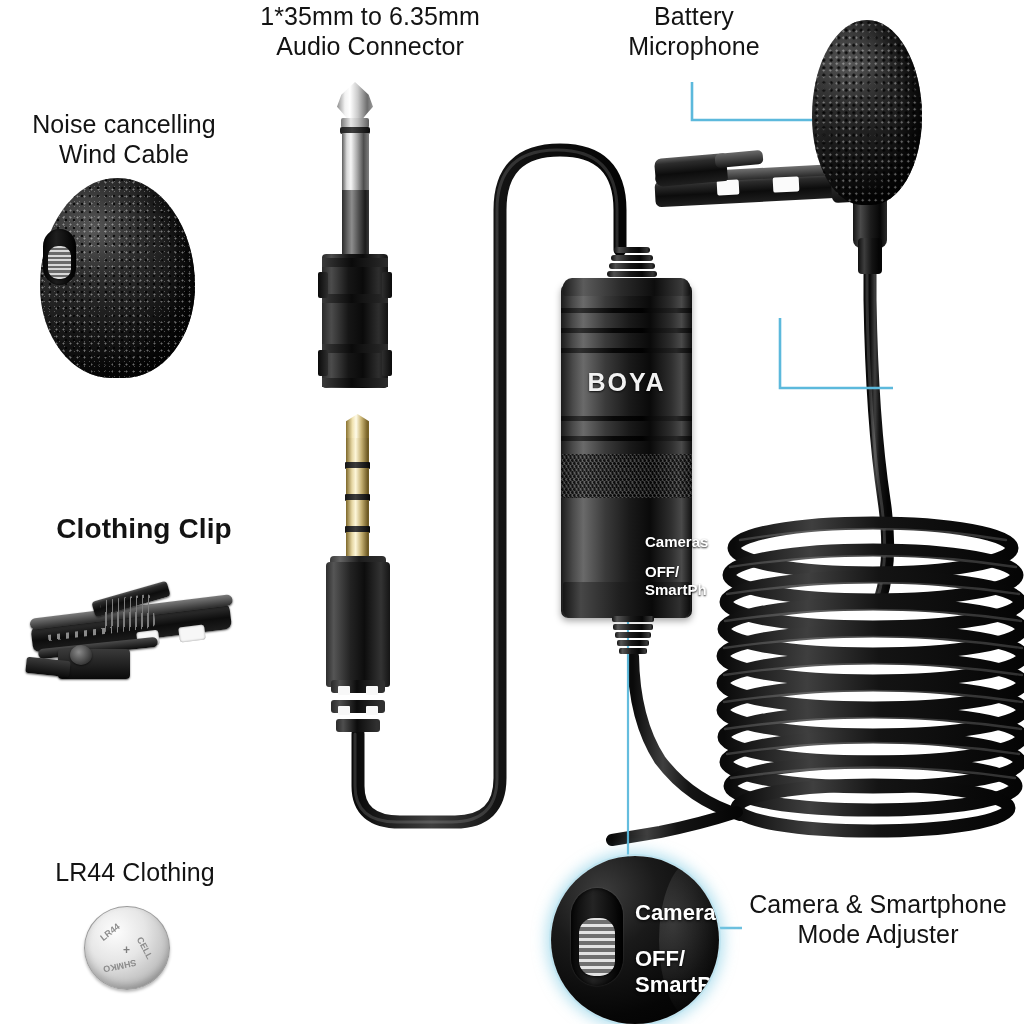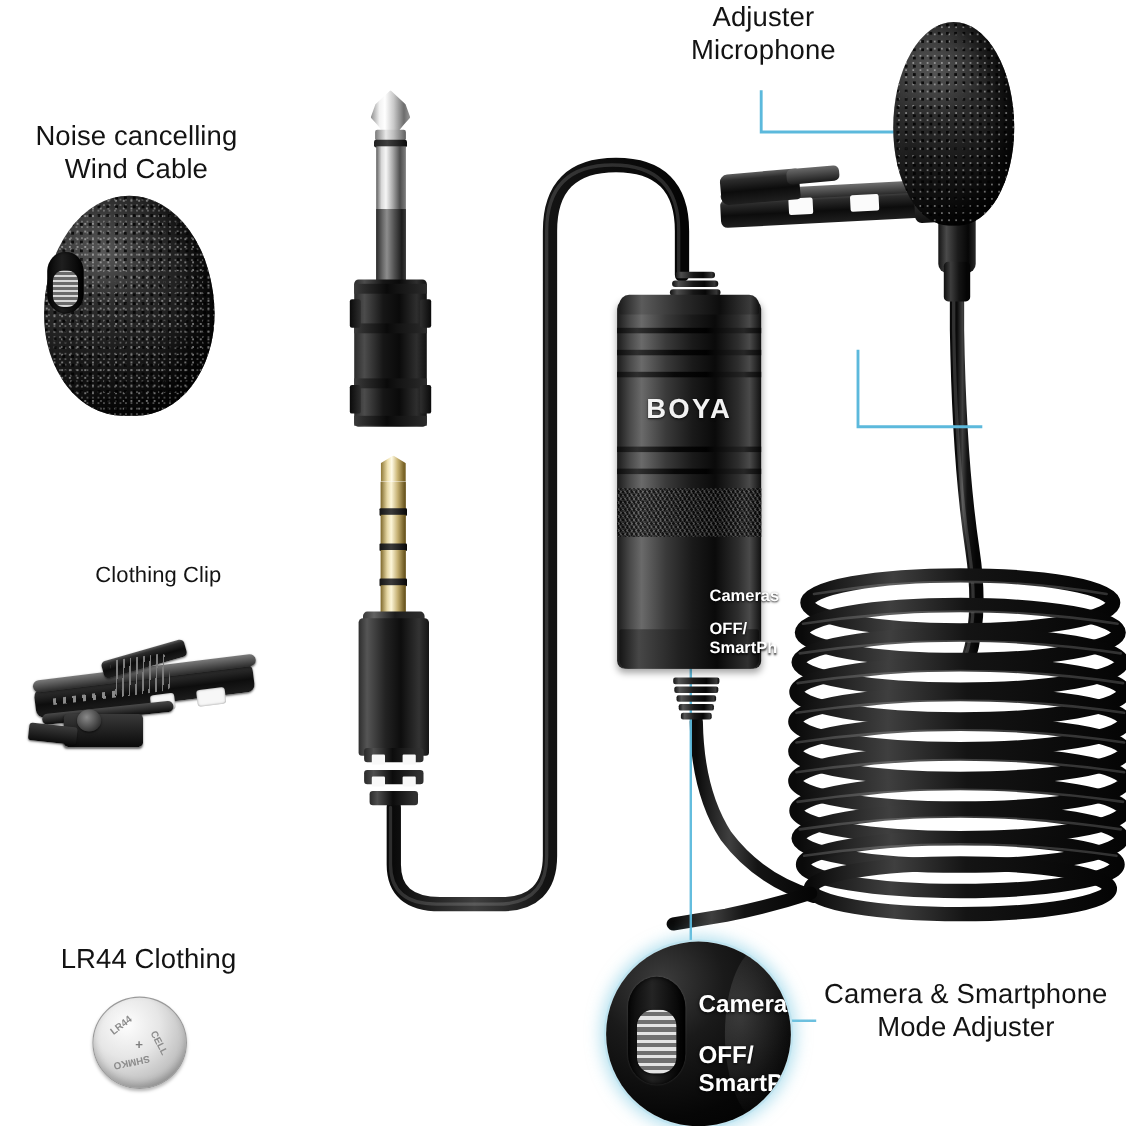--- a/index.html
+++ b/index.html
@@ -85,21 +85,21 @@
   #plug .pbody{position:absolute;left:6px;top:148px;width:64px;height:125px;
      border-radius:4px 4px 3px 3px;
      background:linear-gradient(90deg,#2e2e2e 0%,#555555 12%,#232323 38%,#0d0d0d 60%,#333333 86%,#151515 100%);}
   #plug .pbodytop{position:absolute;left:10px;top:142px;width:56px;height:12px;border-radius:4px 4px 0 0;
      background:linear-gradient(90deg,#3a3a3a,#636363 18%,#1c1c1c 52%,#2f2f2f 100%);}
   #plug .pstrain{position:absolute;left:11px;width:54px;height:13px;border-radius:3px;
      background:linear-gradient(90deg,#2a2a2a,#4e4e4e 16%,#0c0c0c 48%,#303030 92%);}
   #plug .pnotch{position:absolute;width:12px;height:9px;background:#f8f8f8;border-radius:1px;}
 
   
-  #micbody{position:absolute;left:561px;top:272px;width:120px;height:336px;}
+  #micbody{position:absolute;left:561px;top:282px;width:120px;height:336px;}
   #micbody .shell{position:absolute;left:0;top:0;width:131px;height:336px;border-radius:9px 9px 7px 7px;
      background:linear-gradient(90deg,#1b1b1b 0%,#4a4a4a 9%,#6a6a6a 17%,#3a3a3a 34%,#1a1a1a 52%,#0a0a0a 68%,#2e2e2e 84%,#4a4a4a 92%,#101010 100%);
      box-shadow:0 3px 7px rgba(0,0,0,.35);}
   #micbody .groove{position:absolute;left:0;width:131px;height:5px;
      background:linear-gradient(90deg,#0a0a0a,#2a2a2a 14%,#050505 40%,#000 62%,#242424 88%,#060606);
      opacity:.92;}
   #micbody .knurl{position:absolute;left:0;top:172px;width:131px;height:44px;
      background:
        repeating-linear-gradient(58deg, rgba(255,255,255,.13) 0 1.5px, rgba(0,0,0,.35) 1.5px 3.4px),
        repeating-linear-gradient(-58deg, rgba(255,255,255,.11) 0 1.5px, rgba(0,0,0,.32) 1.5px 3.4px),
@@ -389,25 +389,27 @@
       <div class="cknob"></div>
     </div>
     <div class="clab" style="left:84px;top:44px;font-size:22px;">Cameras</div>
     <div class="clab" style="left:84px;top:90px;font-size:22px;">OFF/</div>
     <div class="clab" style="left:84px;top:116px;font-size:22px;">SmartPho</div>
   </div>
 
   <div class="lbl" style="left:10px;top:110px;width:228px;font-size:25px;">Noise cancelling
 Wind Cable</div>
 
-
-  <div class="lbl" style="left:588px;top:2px;width:212px;font-size:25px;">Adjuster
+  <div class="lbl" style="left:232px;top:2px;width:276px;font-size:25px;">1*35mm to 6.35mm
+Audio Connector</div>
+
+  <div class="lbl" style="left:588px;top:2px;width:212px;font-size:25px;">Battery
 Microphone</div>
 
 
-  <div class="lbl" style="left:38px;top:512px;width:212px;font-size:20px;">Clothing Clip</div>
+  <div class="lbl" style="left:38px;top:512px;width:212px;font-size:28px;font-weight:bold;">Clothing Clip</div>
 
   <div class="lbl" style="left:30px;top:858px;width:210px;font-size:25px;">LR44 Clothing</div>
 
   <div class="lbl" style="left:730px;top:890px;width:296px;font-size:25px;">Camera &amp; Smartphone
 Mode Adjuster</div>
 
 </div>
 
 </body></html>

